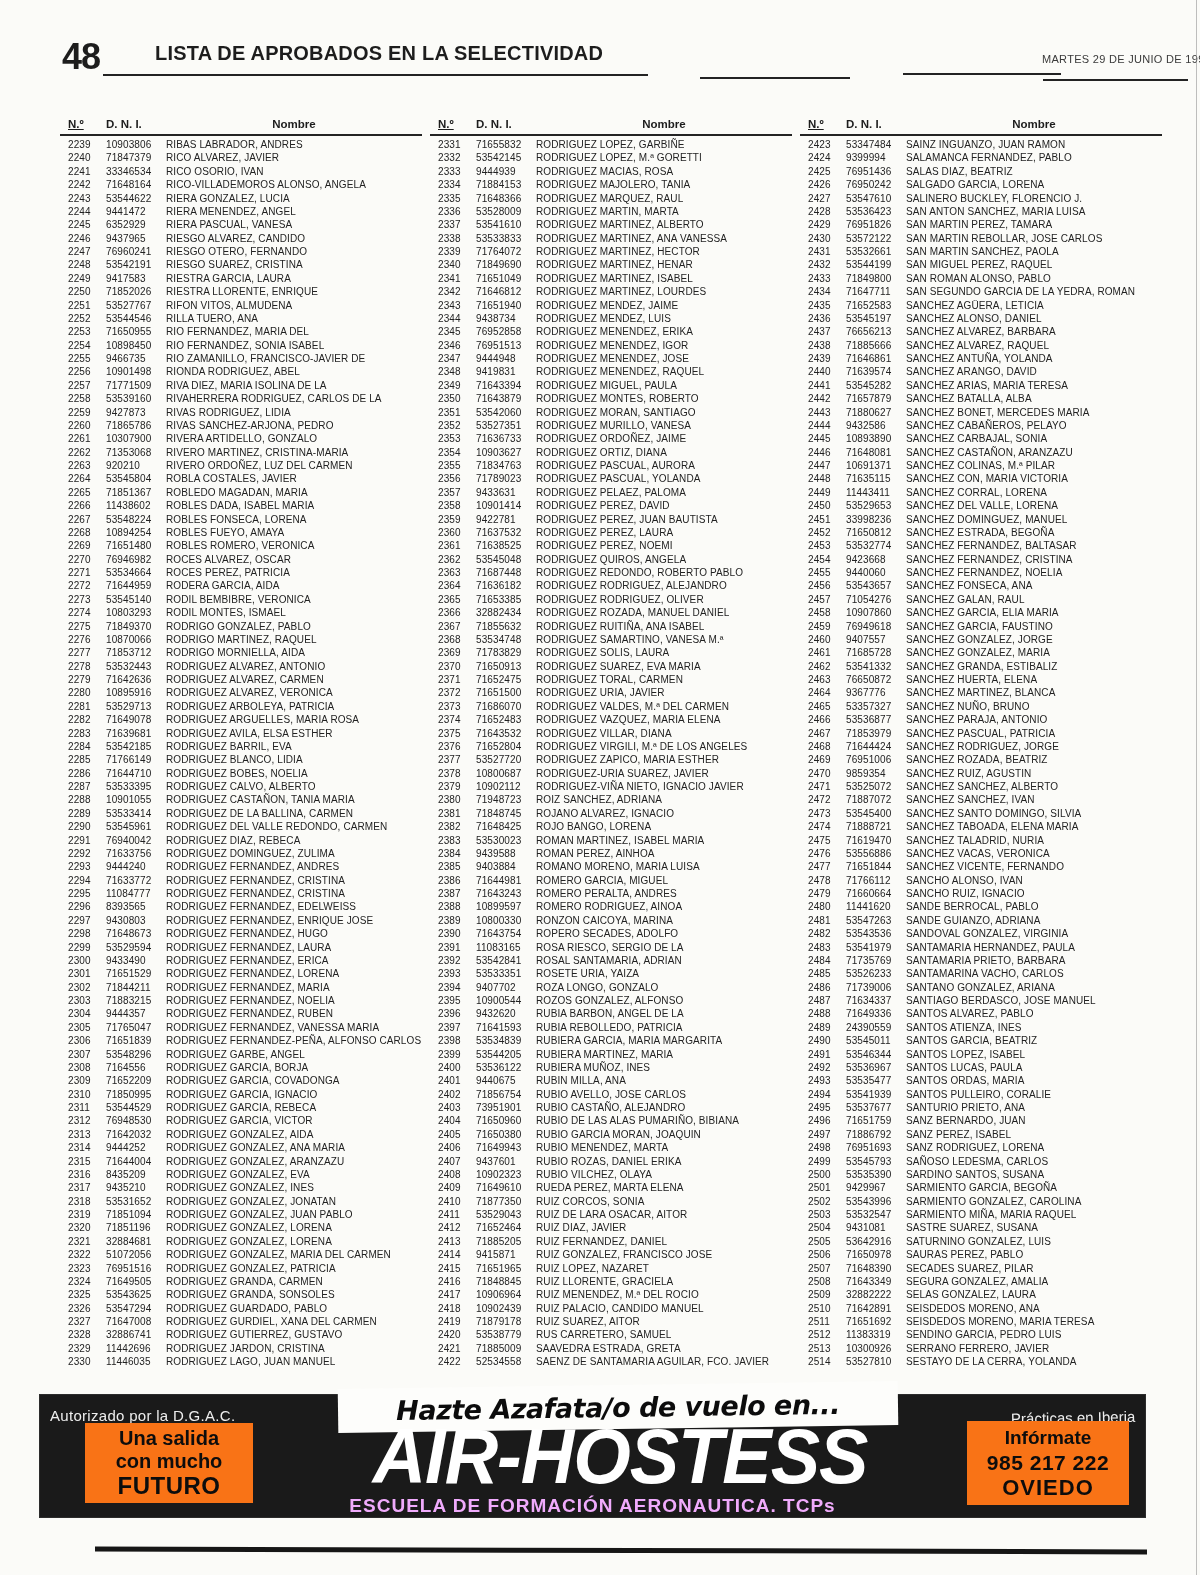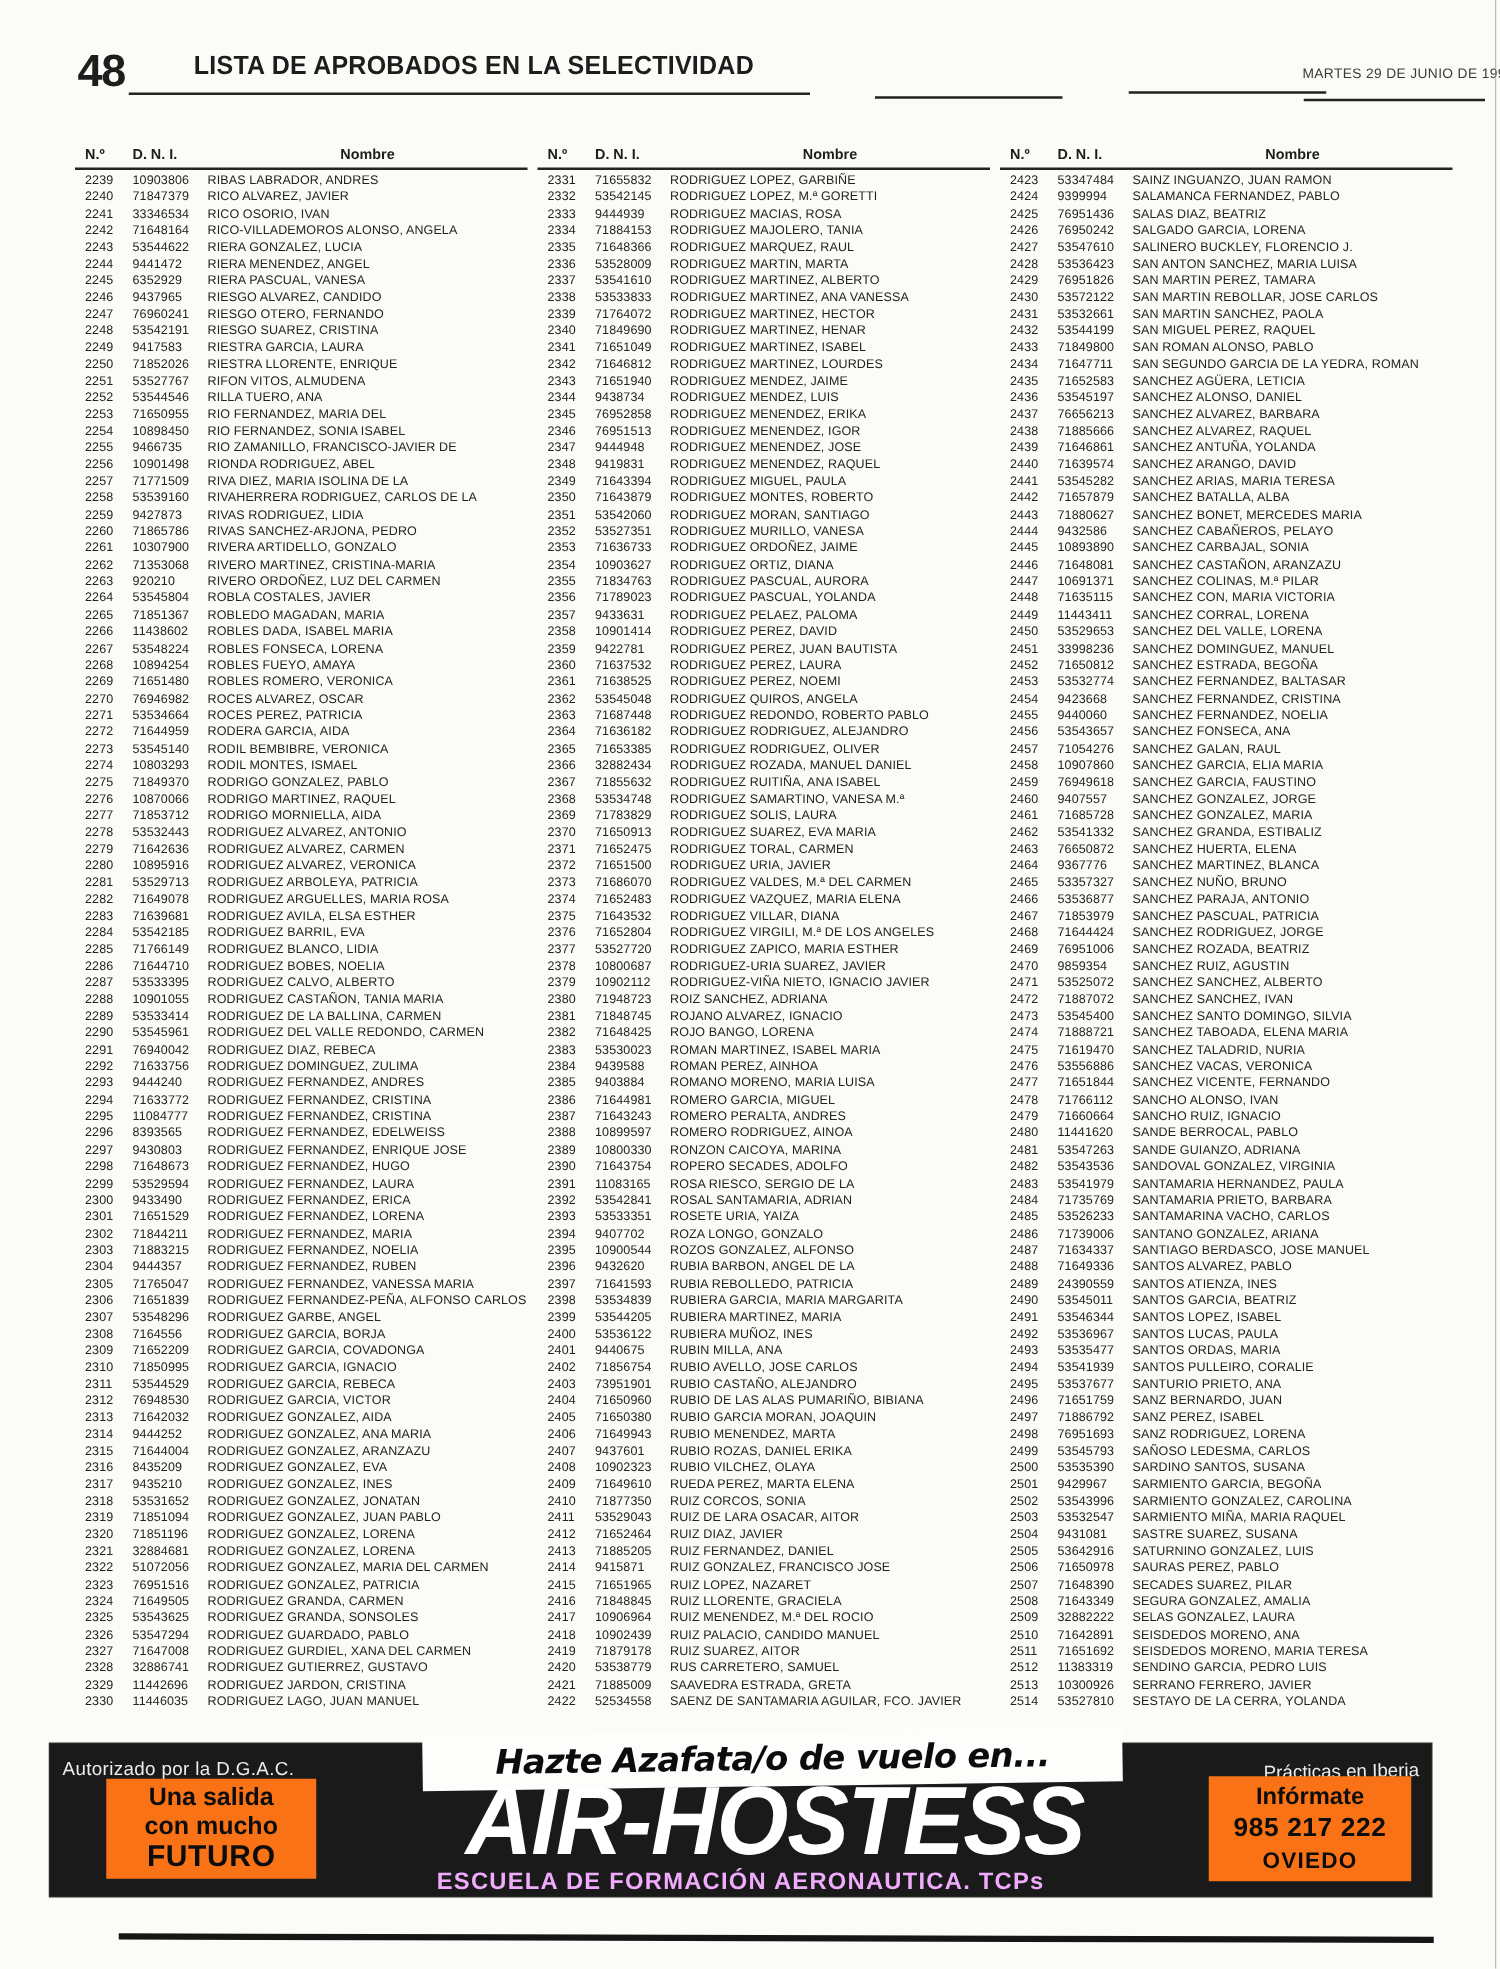--- a/index.html
+++ b/index.html
@@ -14,21 +14,21 @@
   .rule.r1{left:103px;top:74px;width:545px;}
   .rule.r2{left:700px;top:77px;width:150px;}
   .rule.r3{left:903px;top:73px;width:158px;}
   .rule.r4{left:1043px;top:79px;width:145px;}
   .scan-edge{position:absolute;right:3px;top:0;bottom:0;width:1px;background:#8a8a8a;opacity:.55;}
   
   .columns{position:absolute;left:60px;top:112px;width:1102px;display:flex;gap:8px;}
   .col{width:362px;flex:0 0 362px;}
   .col-head{display:flex;align-items:flex-end;font-weight:800;font-size:11.5px;
             border-bottom:2px solid #242424;padding-bottom:4px;height:18px;}
-  .col-head .h-num{width:38px;padding-left:8px;}
+  .col-head .h-num{width:38px;padding-left:8px;text-decoration:underline;}
   .col-head .h-dni{width:60px;}
   .col-head .h-name{flex:1;text-align:center;}
   .rows{margin-top:2px;}
   .row{display:flex;height:13.38px;line-height:13.4px;font-size:10px;letter-spacing:.1px;
        white-space:nowrap;color:#222;}
   .c-num{width:38px;padding-left:8px;flex:0 0 38px;}
   .c-dni{width:60px;flex:0 0 60px;}
   .c-name{flex:1;overflow:hidden;}
   
   .ad{position:absolute;left:40px;top:1395px;width:1105px;height:122px;background:#1a1a1a;
@@ -43,21 +43,21 @@
       font-size:74px;line-height:76px;font-weight:800;font-style:italic;letter-spacing:-1px;
       white-space:nowrap;transform:scaleY(1.05);}
   .ad-box{position:absolute;background:#f97316;color:#0d0d0d;text-align:center;
       display:flex;flex-direction:column;justify-content:center;}
   .ad-box-left{left:45px;top:28px;width:168px;height:80px;}
   .ad-box-left .l1,.ad-box-left .l2{font-size:20px;font-weight:bold;line-height:23px;}
   .ad-box-left .l3{font-size:24px;font-weight:800;line-height:26px;letter-spacing:.5px;}
   .ad-box-right{left:927px;top:26px;width:162px;height:84px;text-align:center;}
   .ad-box-right .l1{font-size:19px;font-weight:bold;line-height:24px;}
   .ad-box-right .l2{font-size:21px;font-weight:800;line-height:25px;letter-spacing:.5px;}
-  .ad-box-right .l3{font-size:18px;font-weight:800;line-height:26px;letter-spacing:1px;}
+  .ad-box-right .l3{font-size:22px;font-weight:800;line-height:26px;letter-spacing:1px;}
   .ad-school{position:absolute;left:250px;right:250px;bottom:0px;text-align:center;color:#f0abfc;
       font-size:19px;font-weight:bold;letter-spacing:1px;white-space:nowrap;}
   .bottom-rule{position:absolute;left:95px;top:1548px;width:1052px;height:5px;background:#161616;
       transform:rotate(0.15deg);}
 </style>
 </head>
 <body>
 
 <div class="page">
 

